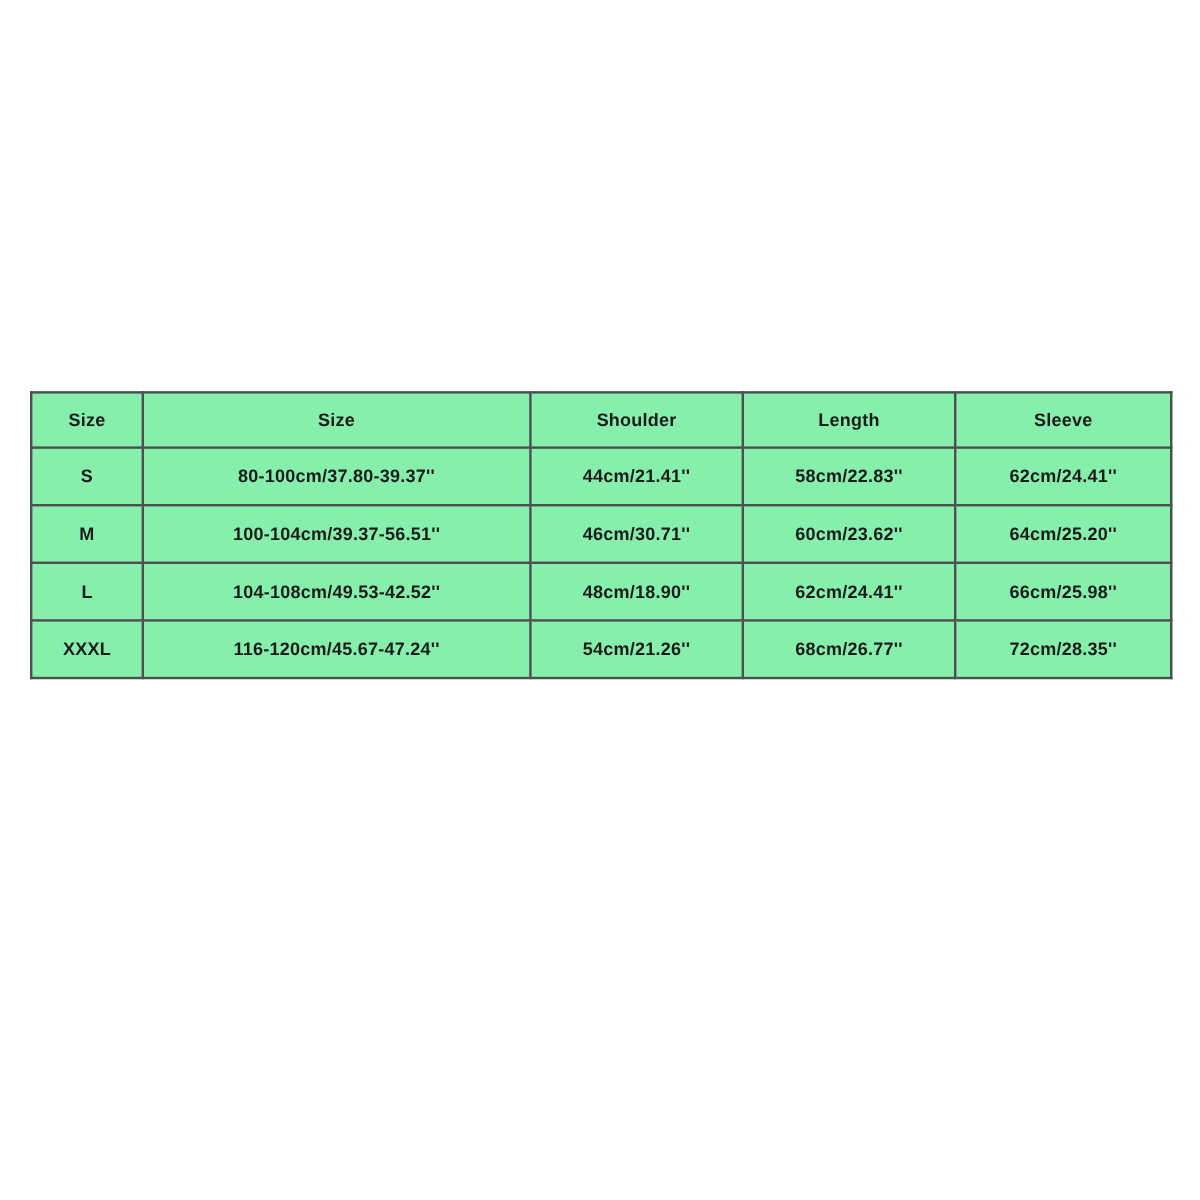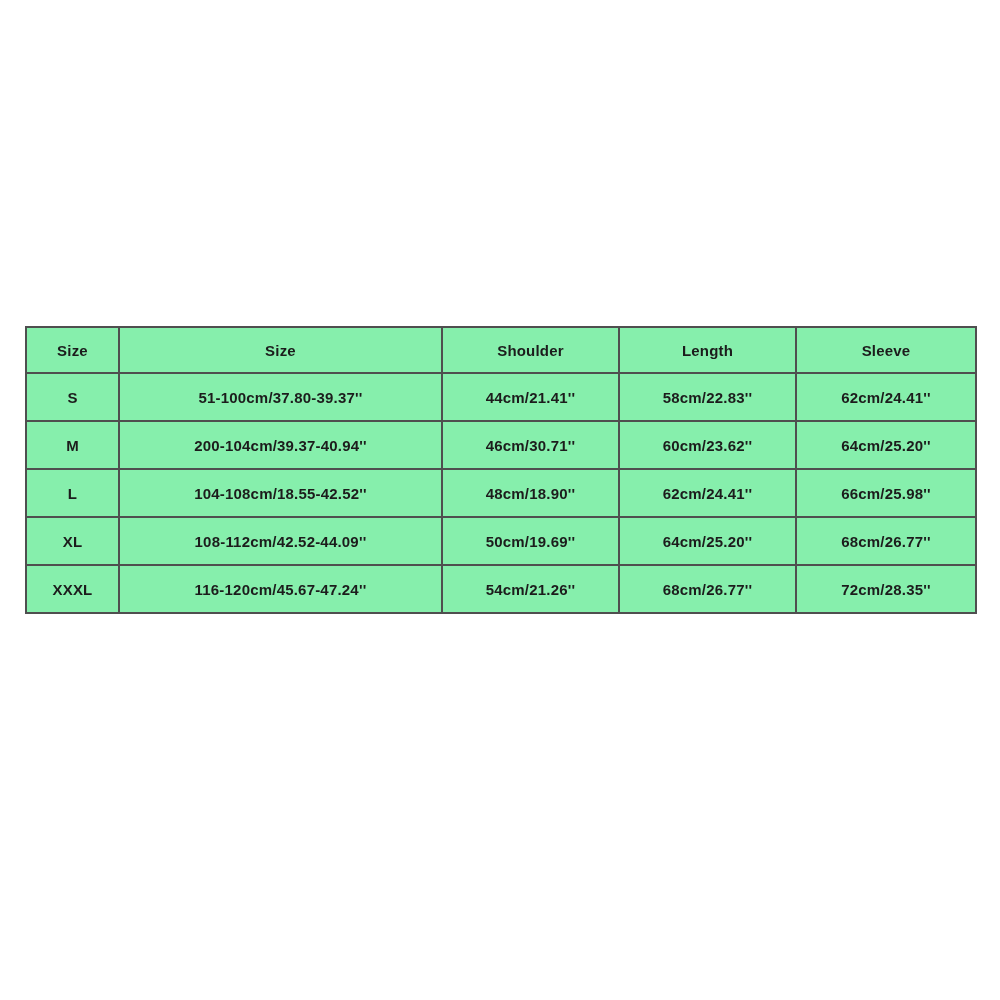--- a/index.html
+++ b/index.html
@@ -60,45 +60,38 @@
       <th>Size</th>
       <th>Size</th>
       <th>Shoulder</th>
       <th>Length</th>
       <th>Sleeve</th>
     </tr>
   </thead>
   <tbody>
     <tr>
       <td>S</td>
-      <td>51-100cm/37.80-39.37''</td>
+      <td>80-100cm/37.80-39.37''</td>
       <td>44cm/21.41''</td>
       <td>58cm/22.83''</td>
       <td>62cm/24.41''</td>
     </tr>
     <tr>
       <td>M</td>
-      <td>200-104cm/39.37-40.94''</td>
+      <td>100-104cm/39.37-56.51''</td>
       <td>46cm/30.71''</td>
       <td>60cm/23.62''</td>
       <td>64cm/25.20''</td>
     </tr>
     <tr>
       <td>L</td>
-      <td>104-108cm/18.55-42.52''</td>
+      <td>104-108cm/49.53-42.52''</td>
       <td>48cm/18.90''</td>
       <td>62cm/24.41''</td>
       <td>66cm/25.98''</td>
-    </tr>
-    <tr>
-      <td>XL</td>
-      <td>108-112cm/42.52-44.09''</td>
-      <td>50cm/19.69''</td>
-      <td>64cm/25.20''</td>
-      <td>68cm/26.77''</td>
     </tr>
     <tr>
       <td>XXXL</td>
       <td>116-120cm/45.67-47.24''</td>
       <td>54cm/21.26''</td>
       <td>68cm/26.77''</td>
       <td>72cm/28.35''</td>
     </tr>
   </tbody>
 </table>

